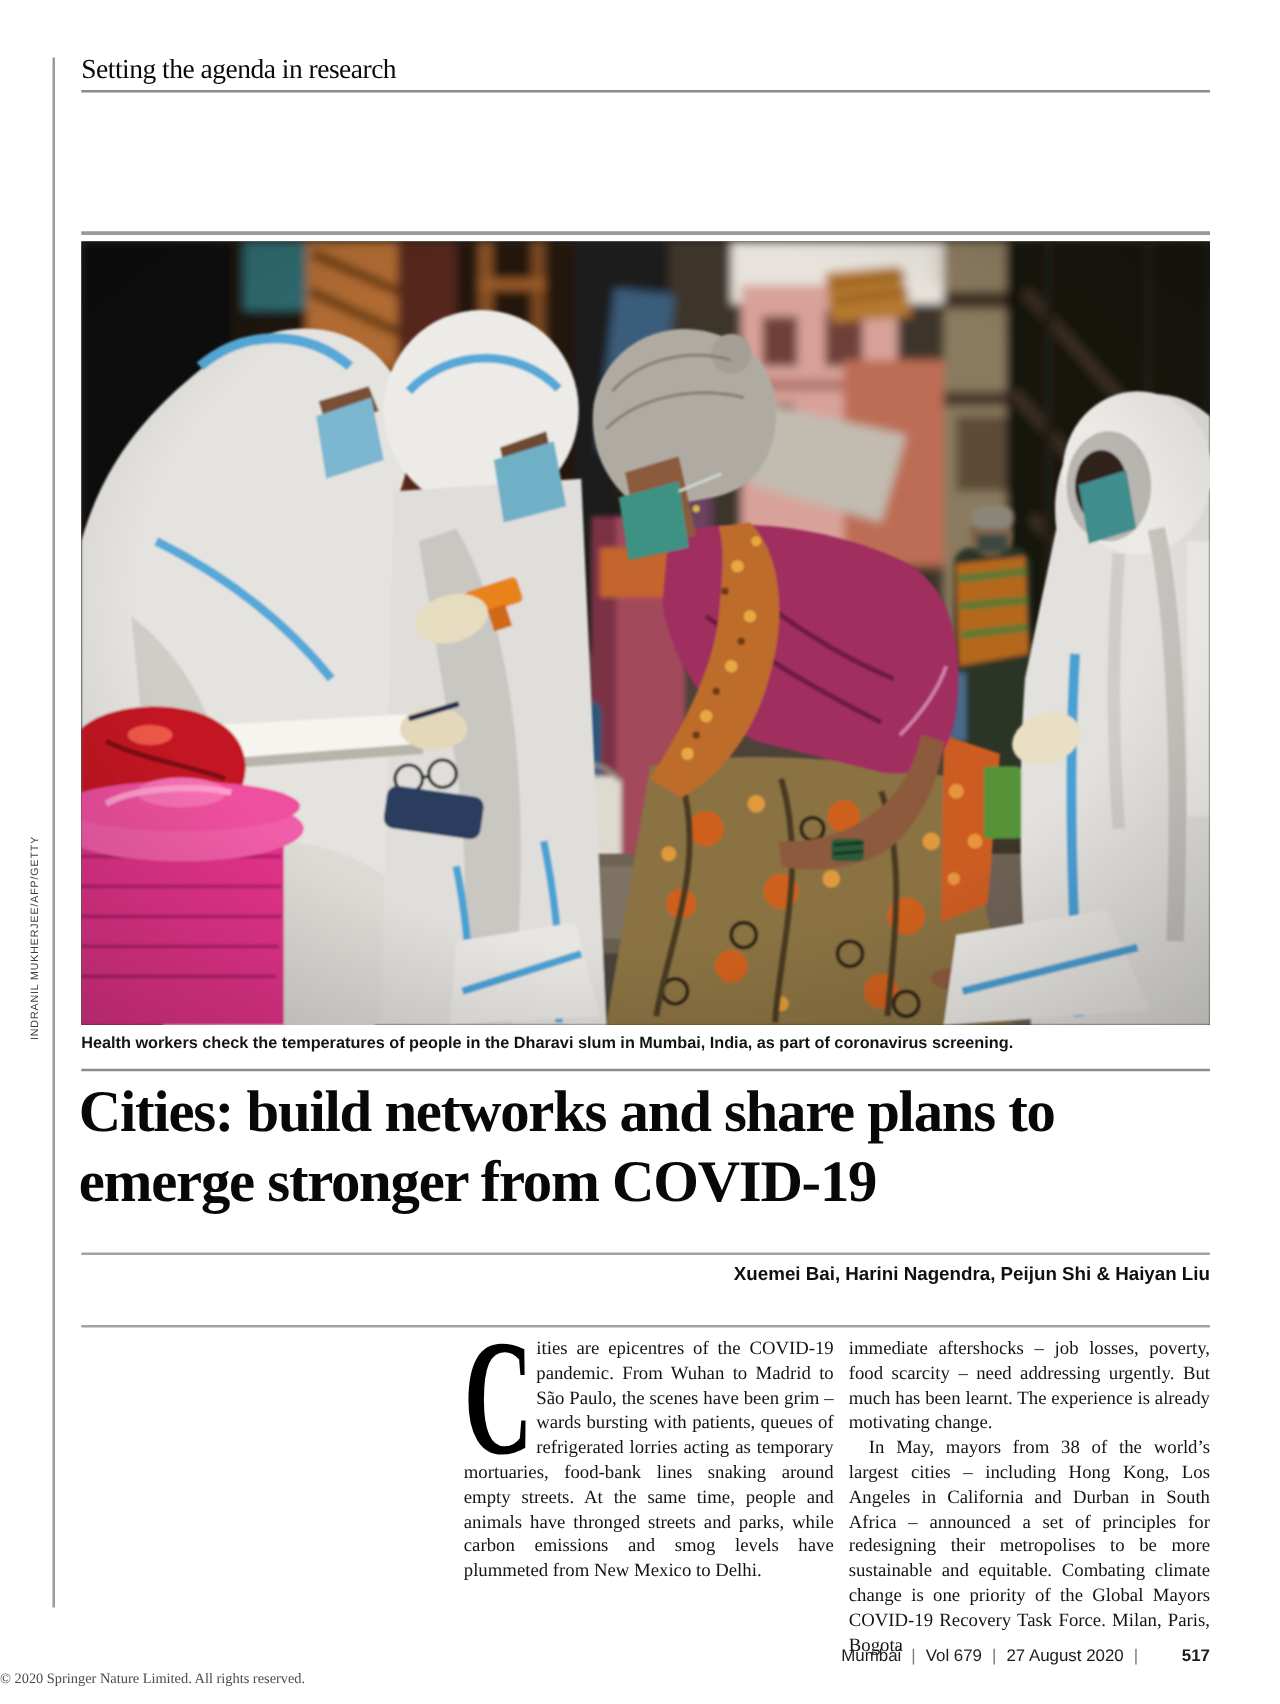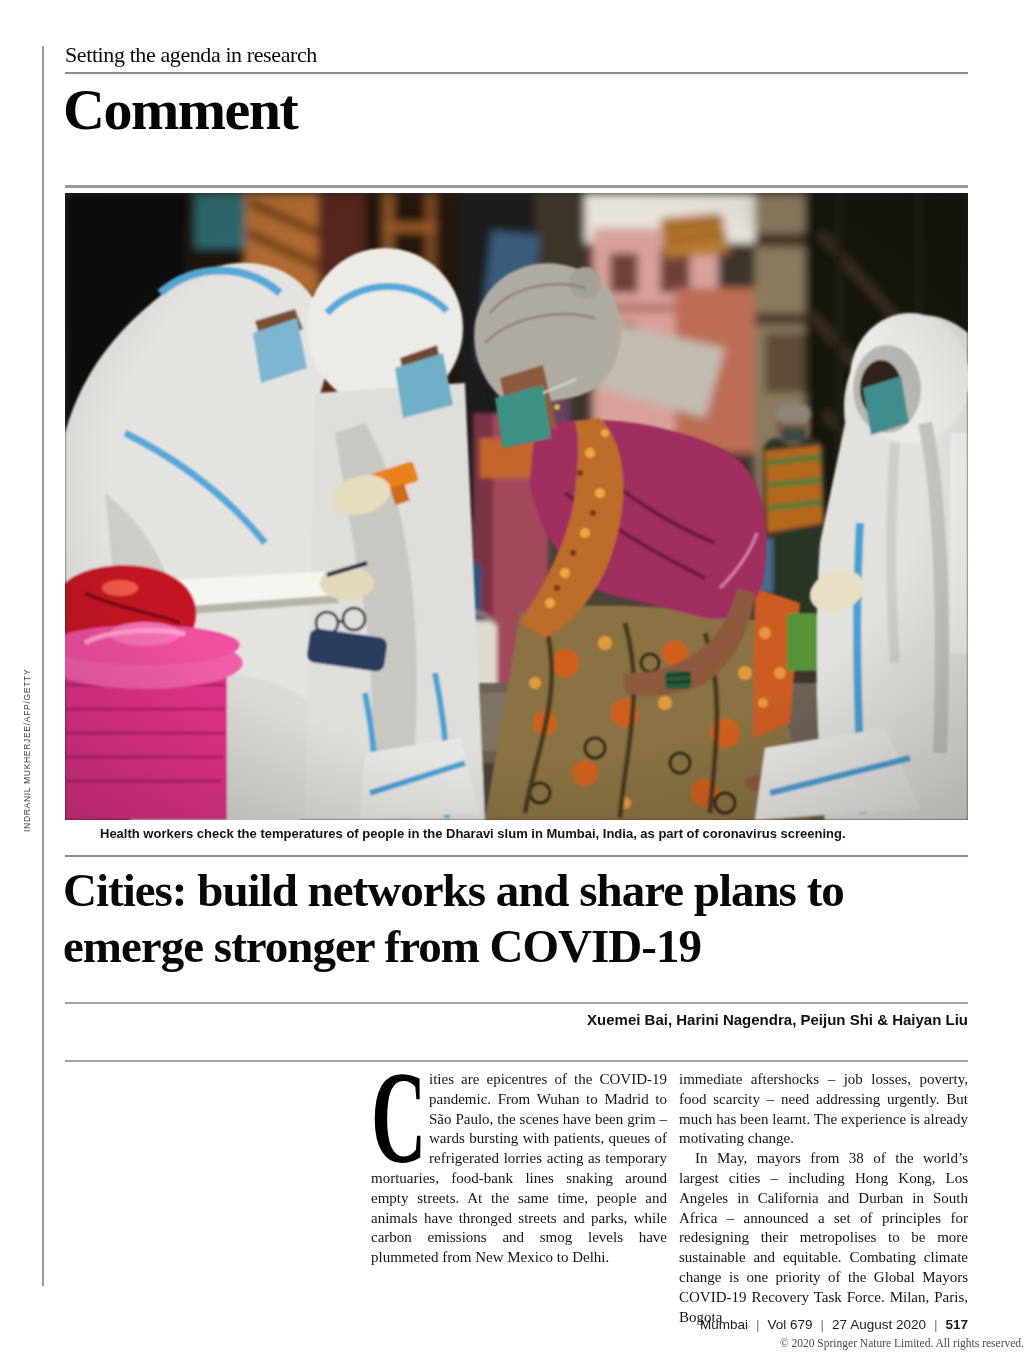--- a/index.html
+++ b/index.html
@@ -10,52 +10,51 @@
   .kicker{position:absolute;left:65px;top:42px;font-size:22px;letter-spacing:-0.4px;color:#0a0a0a;}
   .section-title{position:absolute;left:63px;top:76px;font-size:58px;font-weight:bold;
         letter-spacing:-1.5px;color:#050505;}
   .photo-wrap{position:absolute;left:65px;top:193px;width:903px;height:627px;background:#2a241f;overflow:hidden;}
   .photo-wrap svg{display:block;width:903px;height:627px;}
   .photo-credit{position:absolute;left:22px;top:648px;height:205px;width:14px;
         writing-mode:vertical-rl;transform:rotate(180deg);
         font-family:"Liberation Sans",sans-serif;font-size:8.5px;letter-spacing:0.7px;
         color:#3c3c3c;text-align:center;}
   .caption{position:absolute;left:65px;top:826px;width:903px;
-        font-family:"Liberation Sans",sans-serif;font-weight:bold;font-size:13px;color:#141414;margin-left:35px;}
+        font-family:"Liberation Sans",sans-serif;font-weight:bold;font-size:13px;color:#141414;}
   .headline{position:absolute;left:63px;top:862px;width:940px;font-weight:bold;
         font-size:47px;line-height:56px;letter-spacing:-1px;color:#080808;}
   .authors{position:absolute;left:65px;top:1011px;width:903px;
         font-family:"Liberation Sans",sans-serif;font-weight:bold;font-size:15px;color:#101010;text-align:right;}
   .col{position:absolute;top:1070px;}
   .standfirst{left:65px;width:292px;font-size:21px;line-height:28.5px;color:#0c0c0c;}
   .bodycol{font-size:15px;line-height:19.8px;text-align:justify;color:#141414;}
   .col-mid{left:371px;width:296px;}
   .col-right{left:679px;width:289px;}
   .bodycol p{margin:0;}
   .bodycol p.indent{text-indent:16px;}
   .dropcap{float:left;width:54px;height:96px;font-weight:bold;font-size:132px;line-height:96px;
         transform:scaleX(0.58);transform-origin:left top;color:#000;margin-right:4px;}
   .folio{position:absolute;left:65px;top:1317px;width:903px;text-align:right;
         font-family:"Liberation Sans",sans-serif;font-size:13.5px;color:#1c1c1c;}
   .folio .sep{margin:0 8px;color:#777;}
-  .folio .pageno{font-weight:bold;}
-  .copyright{position:absolute;left:0;top:1337px;width:1024px;text-align:right;
+  .folio .pageno{font-weight:bold;margin-left:27px;}
+  .copyright{position:absolute;left:0;top:1337px;width:1024px;text-align:left;
         font-size:11.5px;color:#4a4a4a;}
 </style>
 </head>
 <body>
 
 <div class="page">
 
   <div class="vrule"></div>
 
   <div class="kicker">Setting the agenda in research</div>
   <div class="hrule" style="top:72px;height:2px;"></div>
 
-  <div class="section-title">Comment</div>
   <div class="hrule" style="top:185px;height:2.5px;background:#9a9a9a;"></div>
 
   <div class="photo-credit">INDRANIL MUKHERJEE/AFP/GETTY</div>
 
   <div class="photo-wrap">
     <svg viewBox="0 0 903 627" preserveAspectRatio="none">
       <defs>
         <filter id="b4" x="-20%" y="-20%" width="140%" height="140%">
             <feGaussianBlur stdDeviation="4"></feGaussianBlur>
           </filter>

